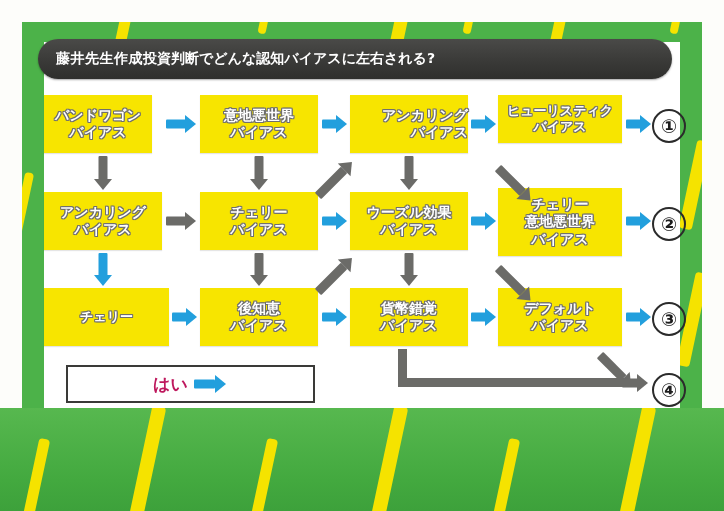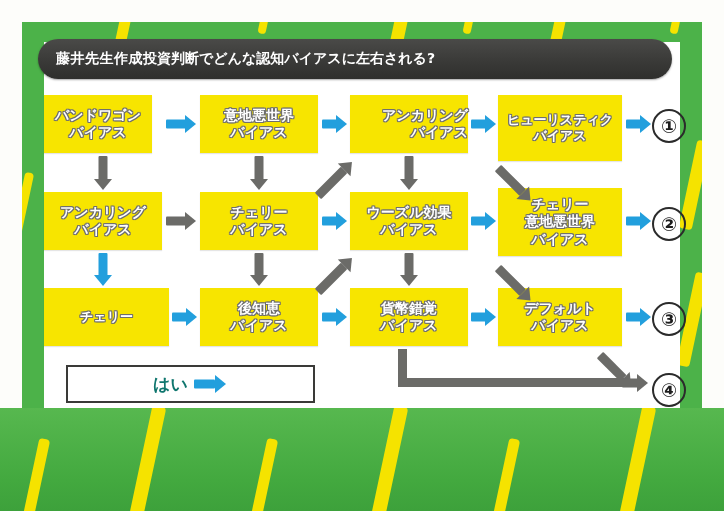--- a/index.html
+++ b/index.html
@@ -88,21 +88,21 @@
   .elbow-v{position:absolute;background:#6b6b68;width:9px;}
   .elbow-h{position:absolute;background:#6b6b68;height:9px;}
 
   
   .legend{
     position:absolute;left:66px;top:365px;width:245px;height:34px;
     border:2px solid #3a3a38;background:#ffffff;
     display:flex;align-items:center;justify-content:space-around;
   }
   .legend .lg-item{display:flex;align-items:center;gap:6px;}
-  .legend .lg-text{font-size:17px;font-weight:bold;color:#0f766e;}
+  .legend .lg-text{font-size:17px;font-weight:bold;color:#be185d;}
   .lg-arrow{position:relative;width:34px;height:16px;}
 </style>
 </head>
 <body>
 
 <div id="root">
 
   <div class="white-pad"></div>
 
   <div class="green-band green-top">
@@ -145,21 +145,21 @@
   <div class="node" style="left:200px;top:95px;width:118px;height:58px;">
     <span class="ln">意地悪世界</span>
     <span class="ln">バイアス</span>
   </div>
 
   <div class="node" style="left:350px;top:95px;width:118px;height:58px;align-items:flex-end;">
     <span class="ln">アンカリング</span>
     <span class="ln">バイアス</span>
   </div>
 
-  <div class="node" style="left:498px;top:95px;width:124px;height:66px;font-size:13px;">
+  <div class="node" style="left:498px;top:95px;width:124px;height:48px;font-size:13px;">
     <span class="ln">ヒューリスティク</span>
     <span class="ln">バイアス</span>
   </div>
 
   <div class="circnum" style="left:652px;top:109px;">①</div>
 
   <div class="arr arr-r blue" style="left:166px;top:114px;width:30px;height:20px;">
     <div class="shaft" style="width:20px;"></div>
       <div class="head"></div>
   </div>

